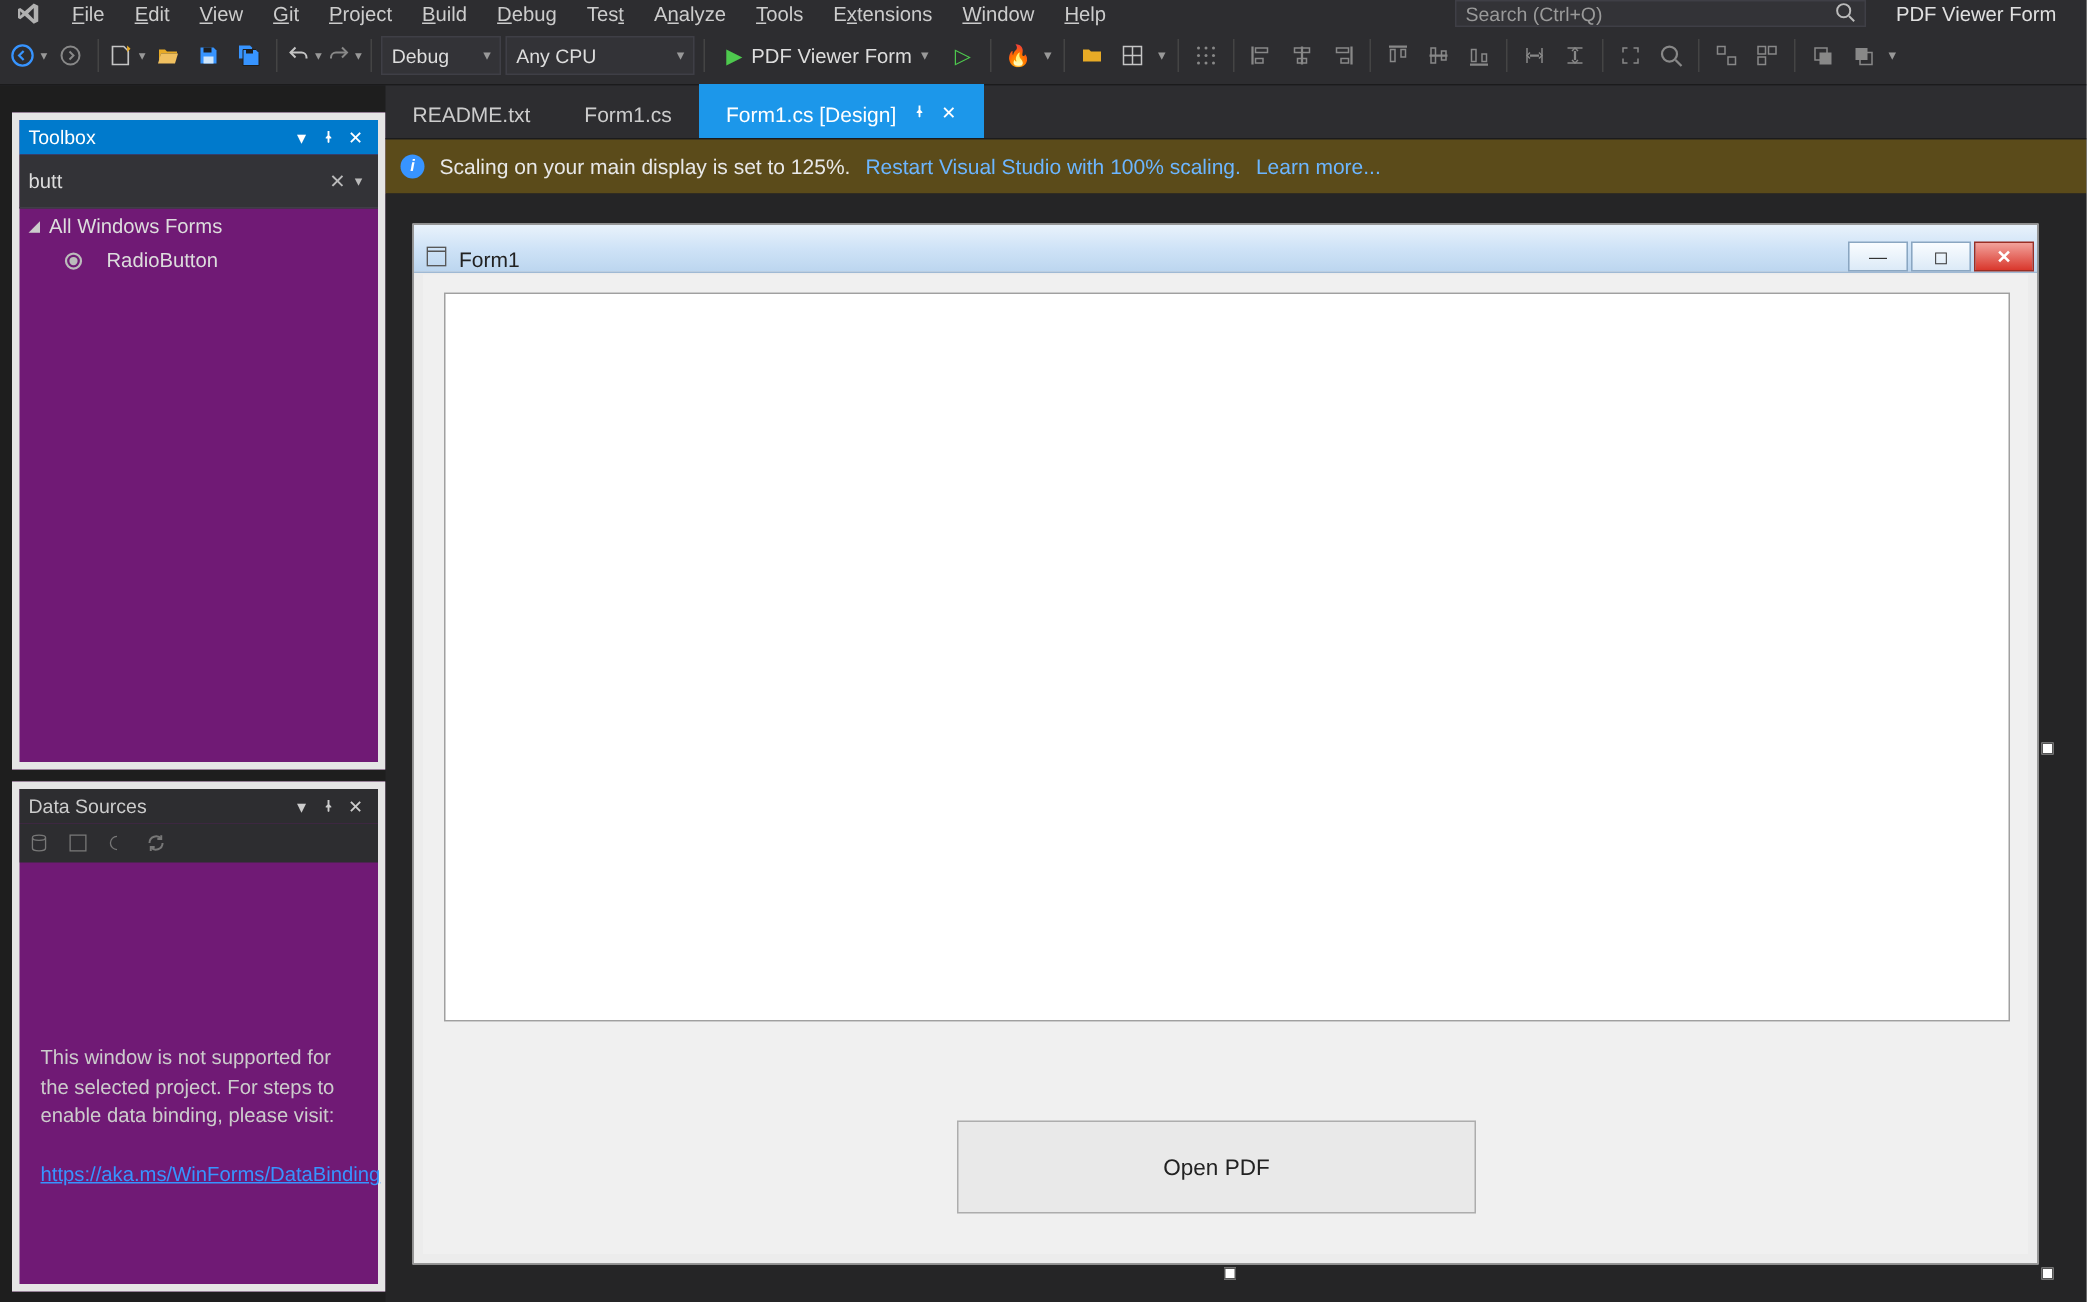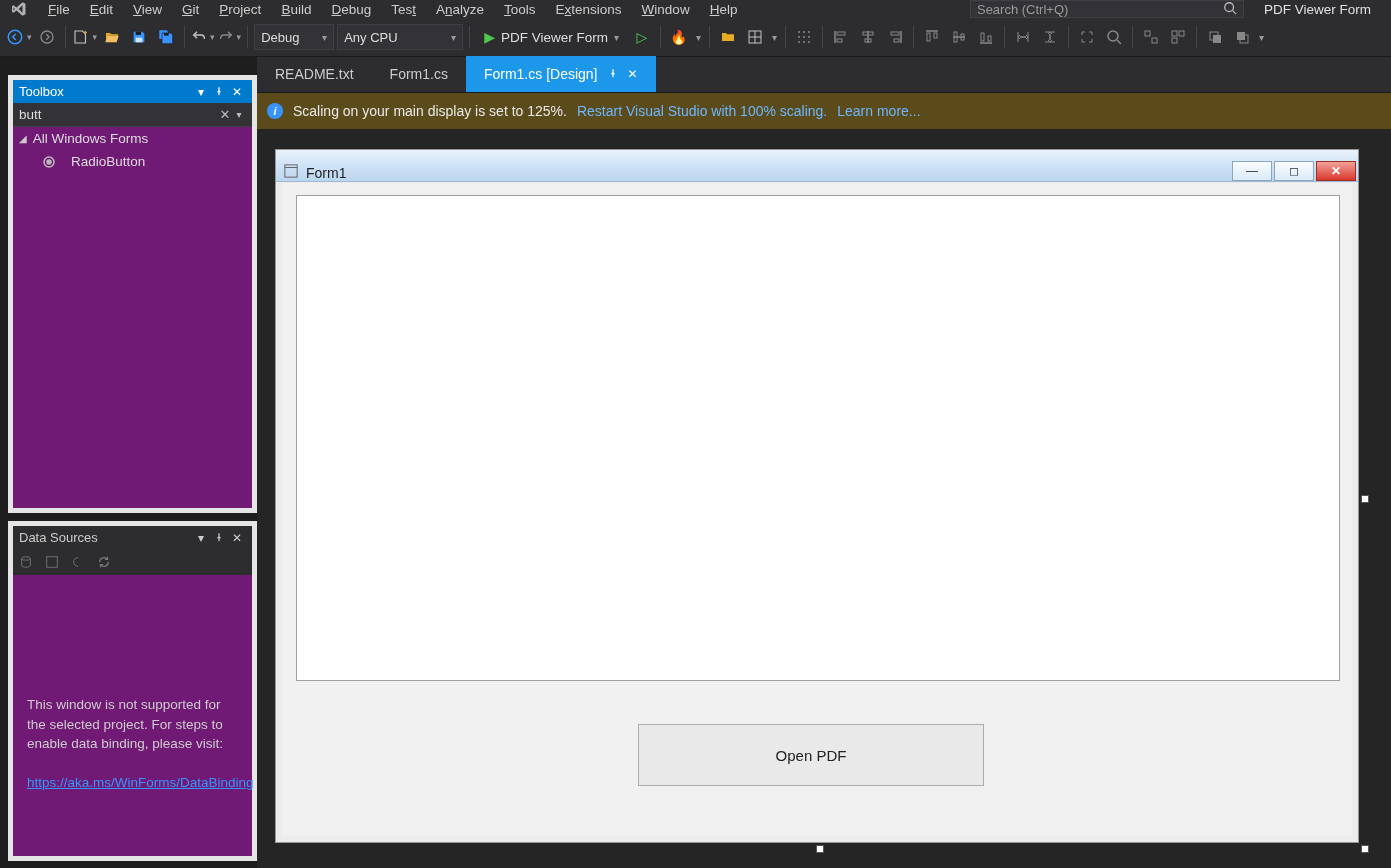--- a/index.html
+++ b/index.html
@@ -107,21 +107,21 @@
   background: #007acc;
   color: #fff; font-size: 13px;
   display: flex; align-items: center;
   padding: 0 6px;
 }
 .panel-head.dim { background: #2d2d30; color: #ccc; }
 .panel-head .title { flex: 1; }
 .panel-head .ctl { width: 18px; text-align: center; font-size: 12px; color: #fff; cursor: default; }
 .panel-head.dim .ctl { color: #ccc; }
 .toolbox-search {
-  height: 24px; background: #333337;
+  height: 36px; background: #333337;
   display: flex; align-items: center; padding: 0 6px;
   border-bottom: 1px solid #3f3f46;
 }
 .toolbox-search input {
   flex: 1; background: transparent; border: none;
   color: #ddd; font-size: 13.5px; outline: none;
 }
 .toolbox-search .xbtn { color: #bbb; font-size: 13px; width: 14px; text-align: center; }
 .toolbox-search .chev { color: #bbb; font-size: 10px; width: 14px; text-align: center; }
 .toolbox-body { flex: 1; overflow: auto; }
@@ -160,22 +160,22 @@
   min-width: 0;
   position: relative;
 }
 .tab-row {
   height: 36px; background: #2d2d30;
   display: flex; align-items: flex-end;
   border-bottom: 1px solid #1b1b1c;
 }
 .doc-tab {
   height: 36px;
-  padding: 0 18px;
-  display: inline-flex; align-items: center; gap: 10px;
+  padding: 12px 18px;
+  display: inline-flex; align-items: flex-start; gap: 10px;
   color: #ccc; font-size: 14px;
   cursor: default;
 }
 .doc-tab.active {
   background: #1c97ea;
   color: #fff;
 }
 .doc-tab .pin, .doc-tab .close { font-size: 12px; }
 .infobar {
   height: 36px;
@@ -229,21 +229,21 @@
 }
 .panel-ctl {
   position: absolute;
   left: 14px; top: 12px;
   width: 1044px; height: 486px;
   background: #ffffff;
   border: 1px solid #a0a0a0;
 }
 .btn-open {
   position: absolute;
-  left: 356px; top: 541px;
+  left: 356px; top: 564px;
   width: 346px; height: 62px;
   background: #e9e9e9;
   border: 1px solid #adadad;
   color: #222; font-size: 15px;
   display: flex; align-items: center; justify-content: center;
   cursor: default;
 }
 .sel-handle {
   position: absolute; width: 8px; height: 8px; background: #fff; border: 1px solid #555;
 }

